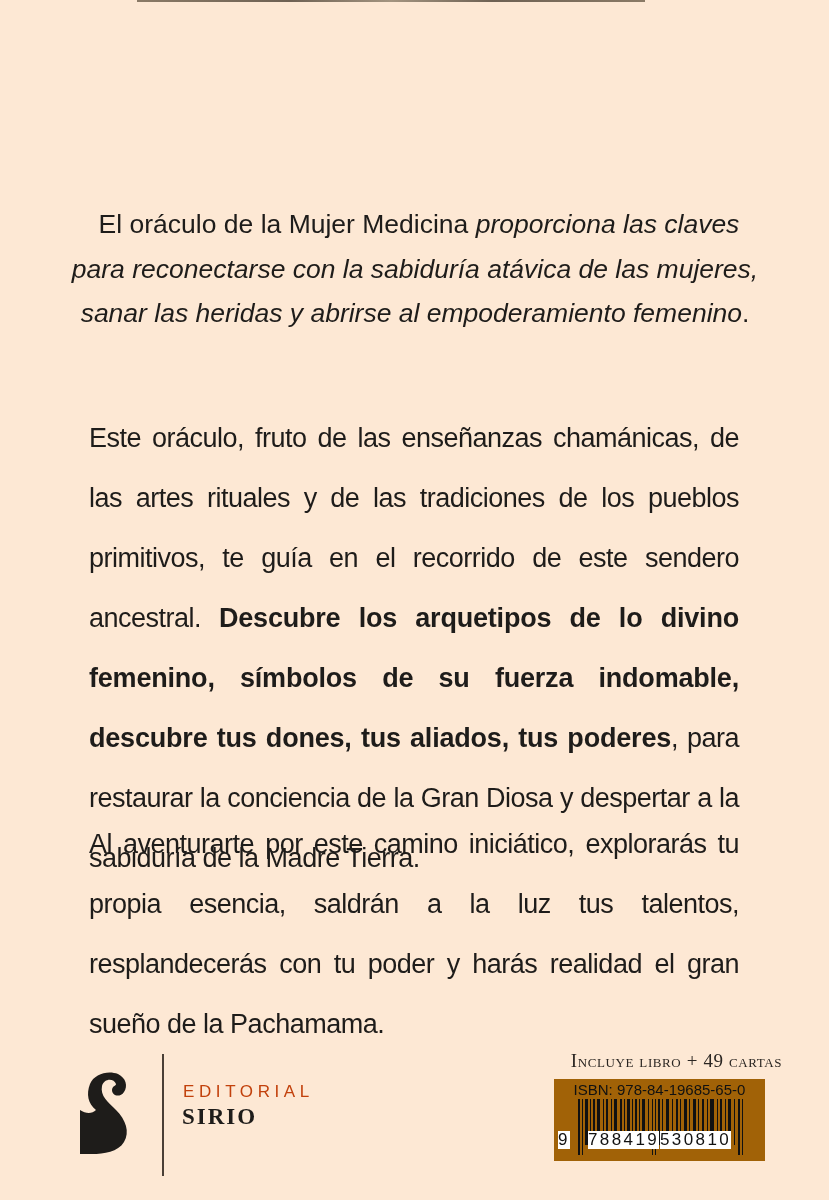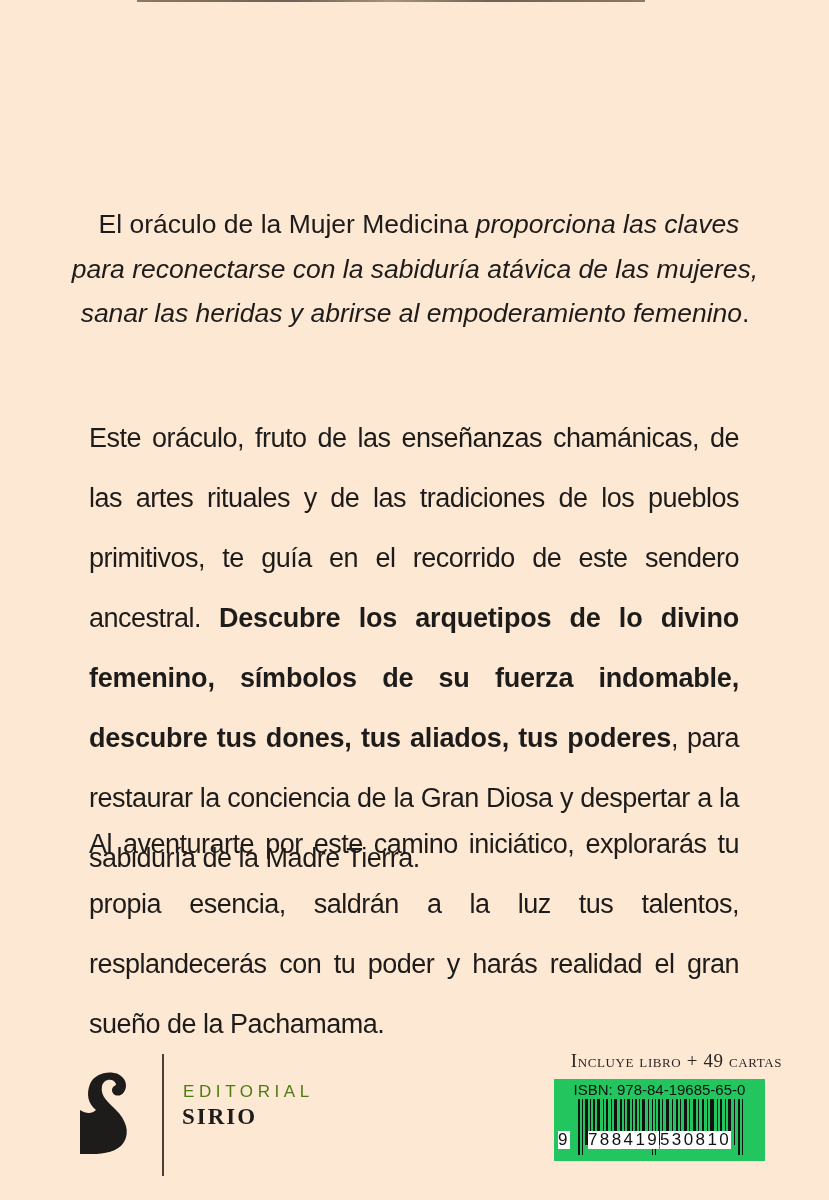--- a/index.html
+++ b/index.html
@@ -49,38 +49,38 @@
     .logo {
       position: absolute; top: 1040px; left: 78px; width: 280px; height: 130px;
     }
     .logo-mark { position: absolute; left: 0; top: 30px; width: 52px; height: 84px; }
     .logo-divider {
       position: absolute; left: 84px; top: 14px; width: 2px; height: 122px; background: #4a3f36;
     }
     .logo-editorial {
       position: absolute; left: 105px; top: 42px;
       font-family: "Liberation Sans", sans-serif;
-      font-size: 17px; letter-spacing: 4.6px; color: #4d7c0f;
+      font-size: 17px; letter-spacing: 4.6px; color: #c2410c;
     }
     .logo-sirio {
       position: absolute; left: 104px; top: 64px;
       font-family: "Liberation Serif", serif;
       font-weight: bold; font-size: 23px; letter-spacing: 2px; color: #1e1c1a;
     }
 
     .includes {
       position: absolute; top: 1050px; left: 440px; width: 342px;
       text-align: right;
       font-family: "Liberation Serif", serif;
       font-variant: small-caps;
       font-size: 19px; letter-spacing: 0.6px; color: #2b2622;
     }
     .barcode-box {
       position: absolute; top: 1079px; left: 554px; width: 211px; height: 82px;
-      background: #22c55e;
+      background: #a16207;
     }
     .isbn-text {
       position: absolute; top: 2px; left: 0; width: 100%;
       text-align: center;
       font-family: "Liberation Sans", sans-serif;
       font-size: 15px; color: #111;
     }
     .barcode-svg { position: absolute; top: 20px; left: 8px; width: 196px; height: 56px; }
     .barcode-digits {
       position: absolute; top: 52px; font-family: "Liberation Sans", sans-serif;

